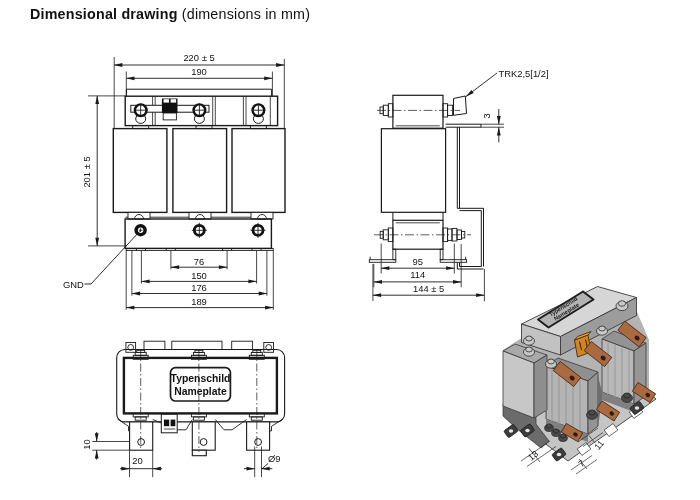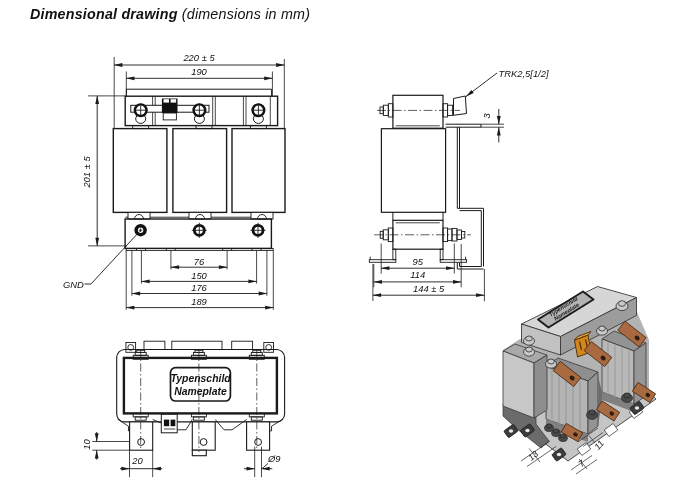--- a/index.html
+++ b/index.html
@@ -1,16 +1,16 @@
 <!DOCTYPE html>
 <html><head>
 <meta charset="utf-8">
 <style>
   html,body{margin:0;padding:0;background:#ffffff;}
-  #page{width:700px;height:500px;position:relative;font-family:"Liberation Sans",sans-serif;font-style:italic;}
+  #page{width:700px;height:500px;position:relative;font-family:"Liberation Sans",sans-serif;}
   svg text{font-family:"Liberation Sans",sans-serif;}
 </style>
 </head>
 <body>
 <div id="page">
 <svg width="700" height="500" viewBox="0 0 700 500">
 <defs>
 <marker id="ae" markerWidth="10" markerHeight="6" refX="9.2" refY="3" orient="auto" markerUnits="userSpaceOnUse">
   <path d="M9.5,3 L1,1.1 L1,4.9 Z" fill="#1a1a1a"></path>
 </marker>

